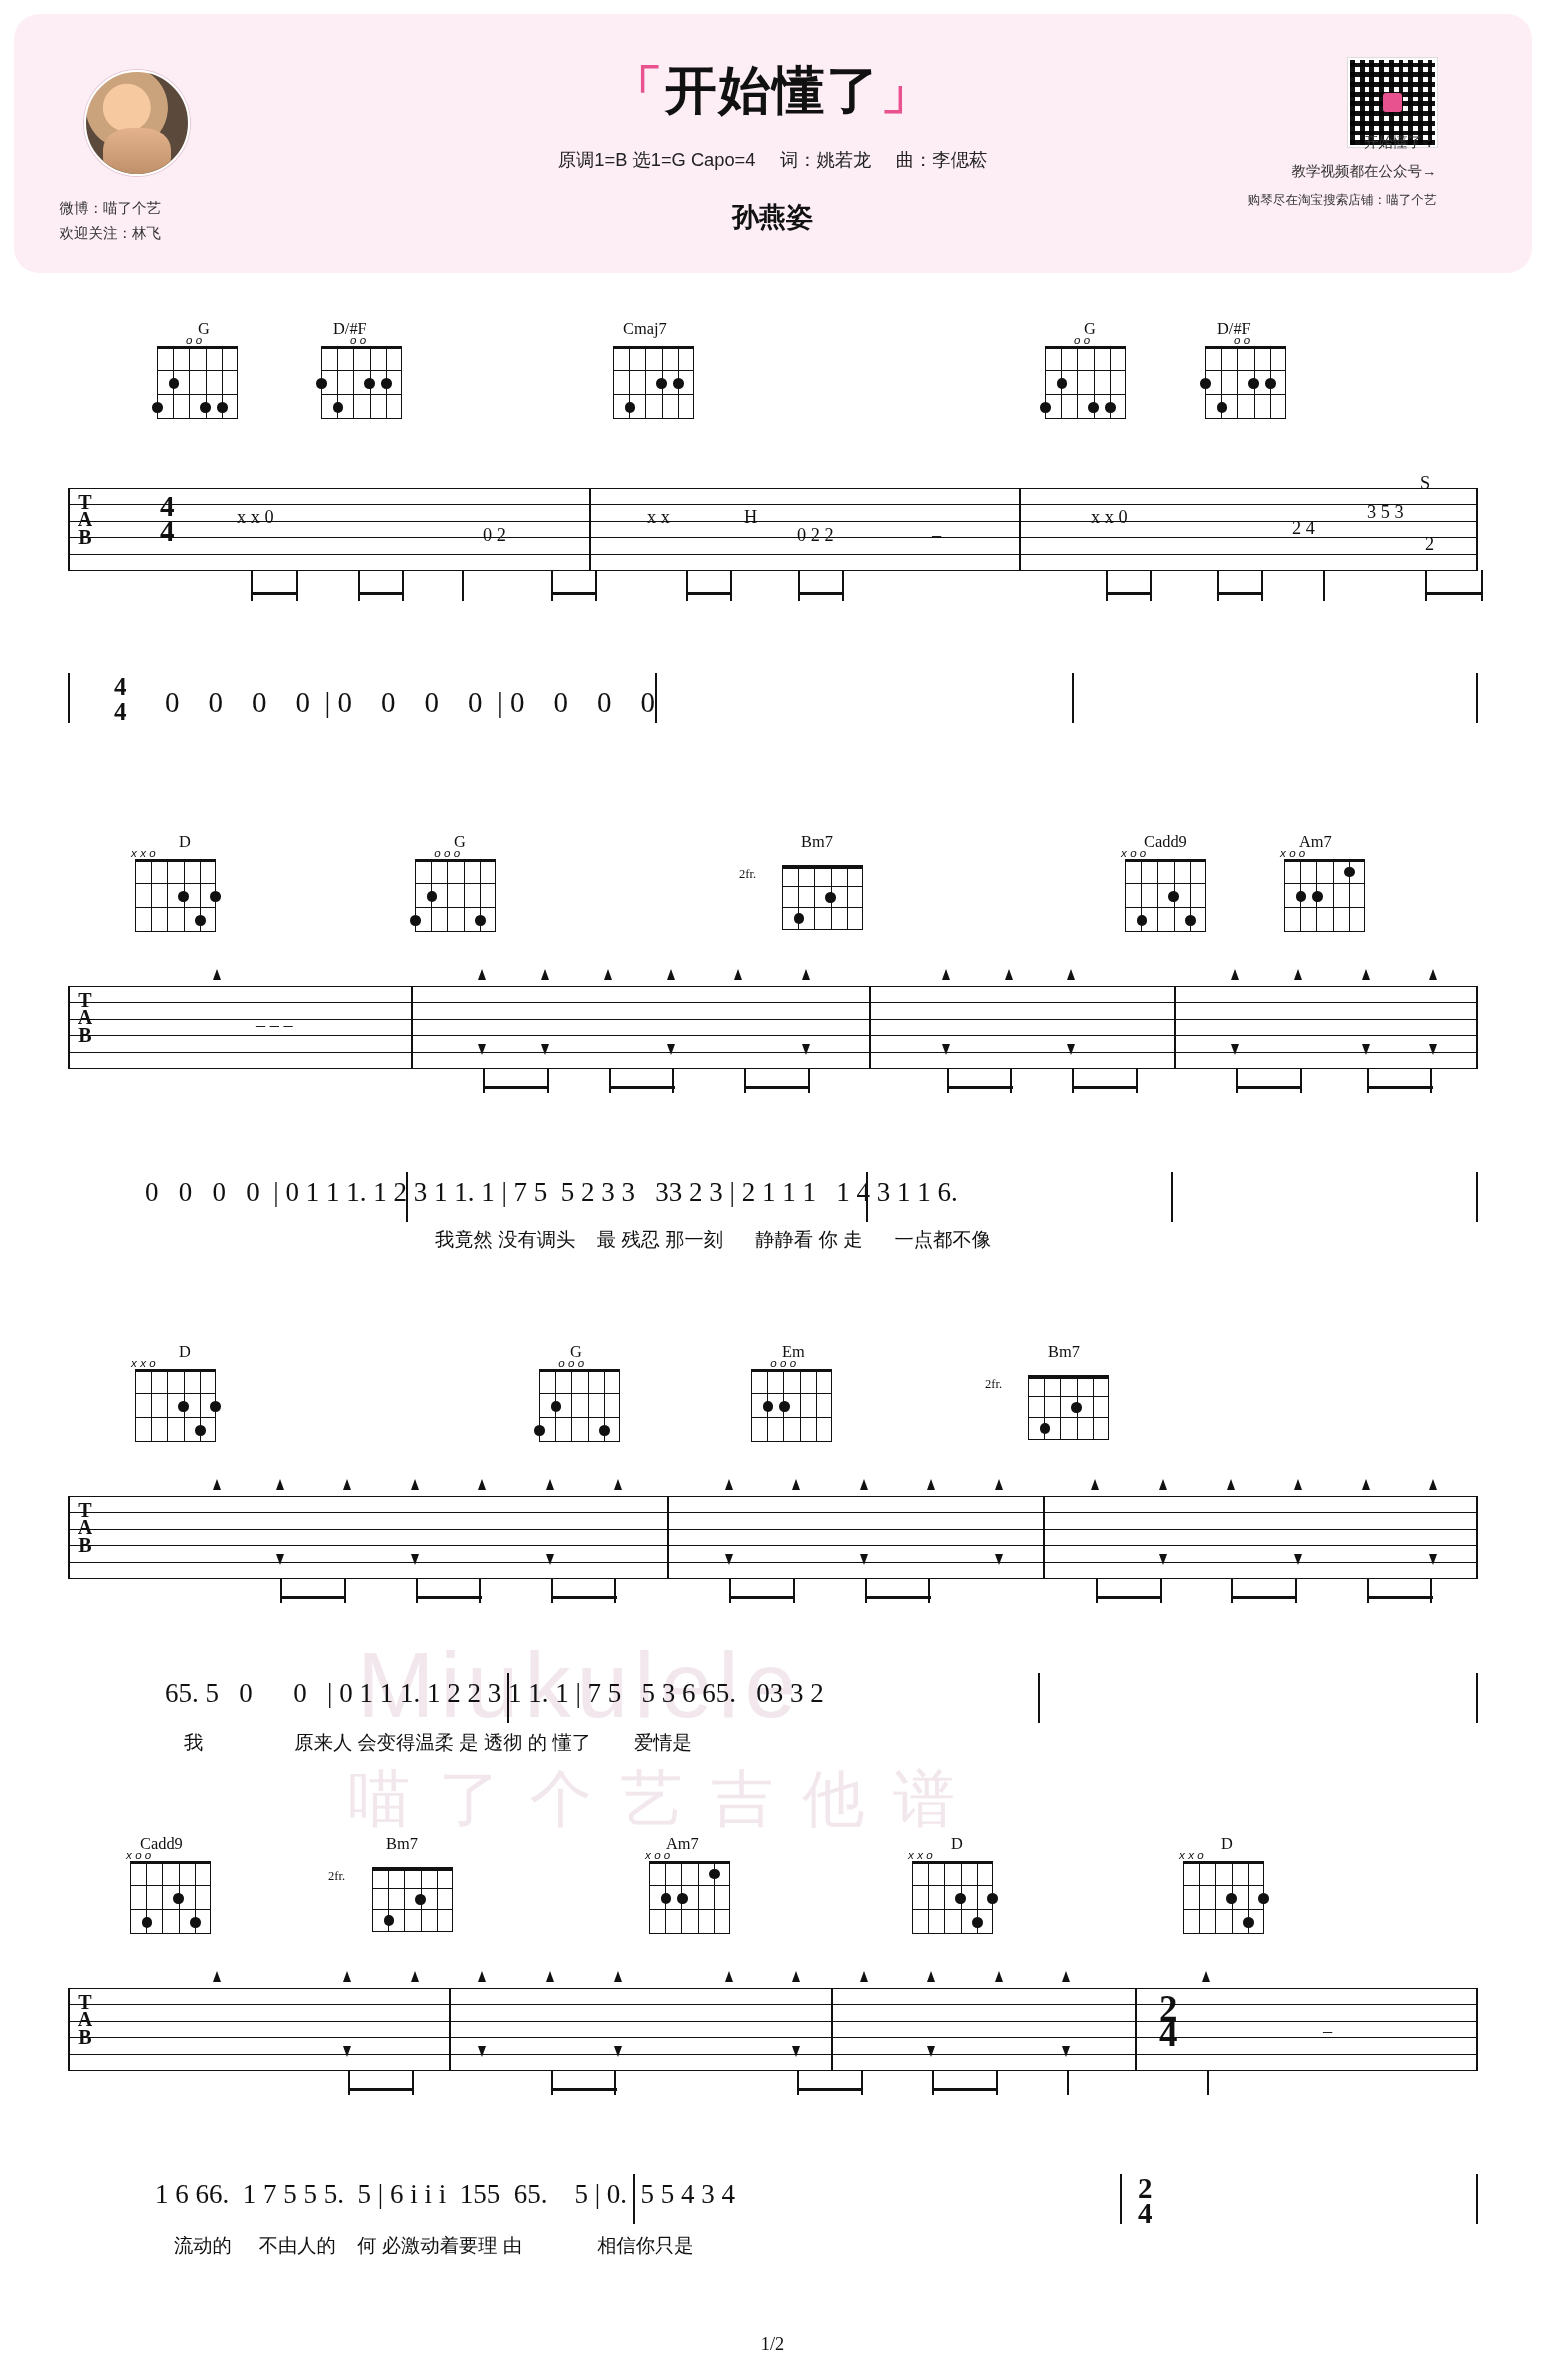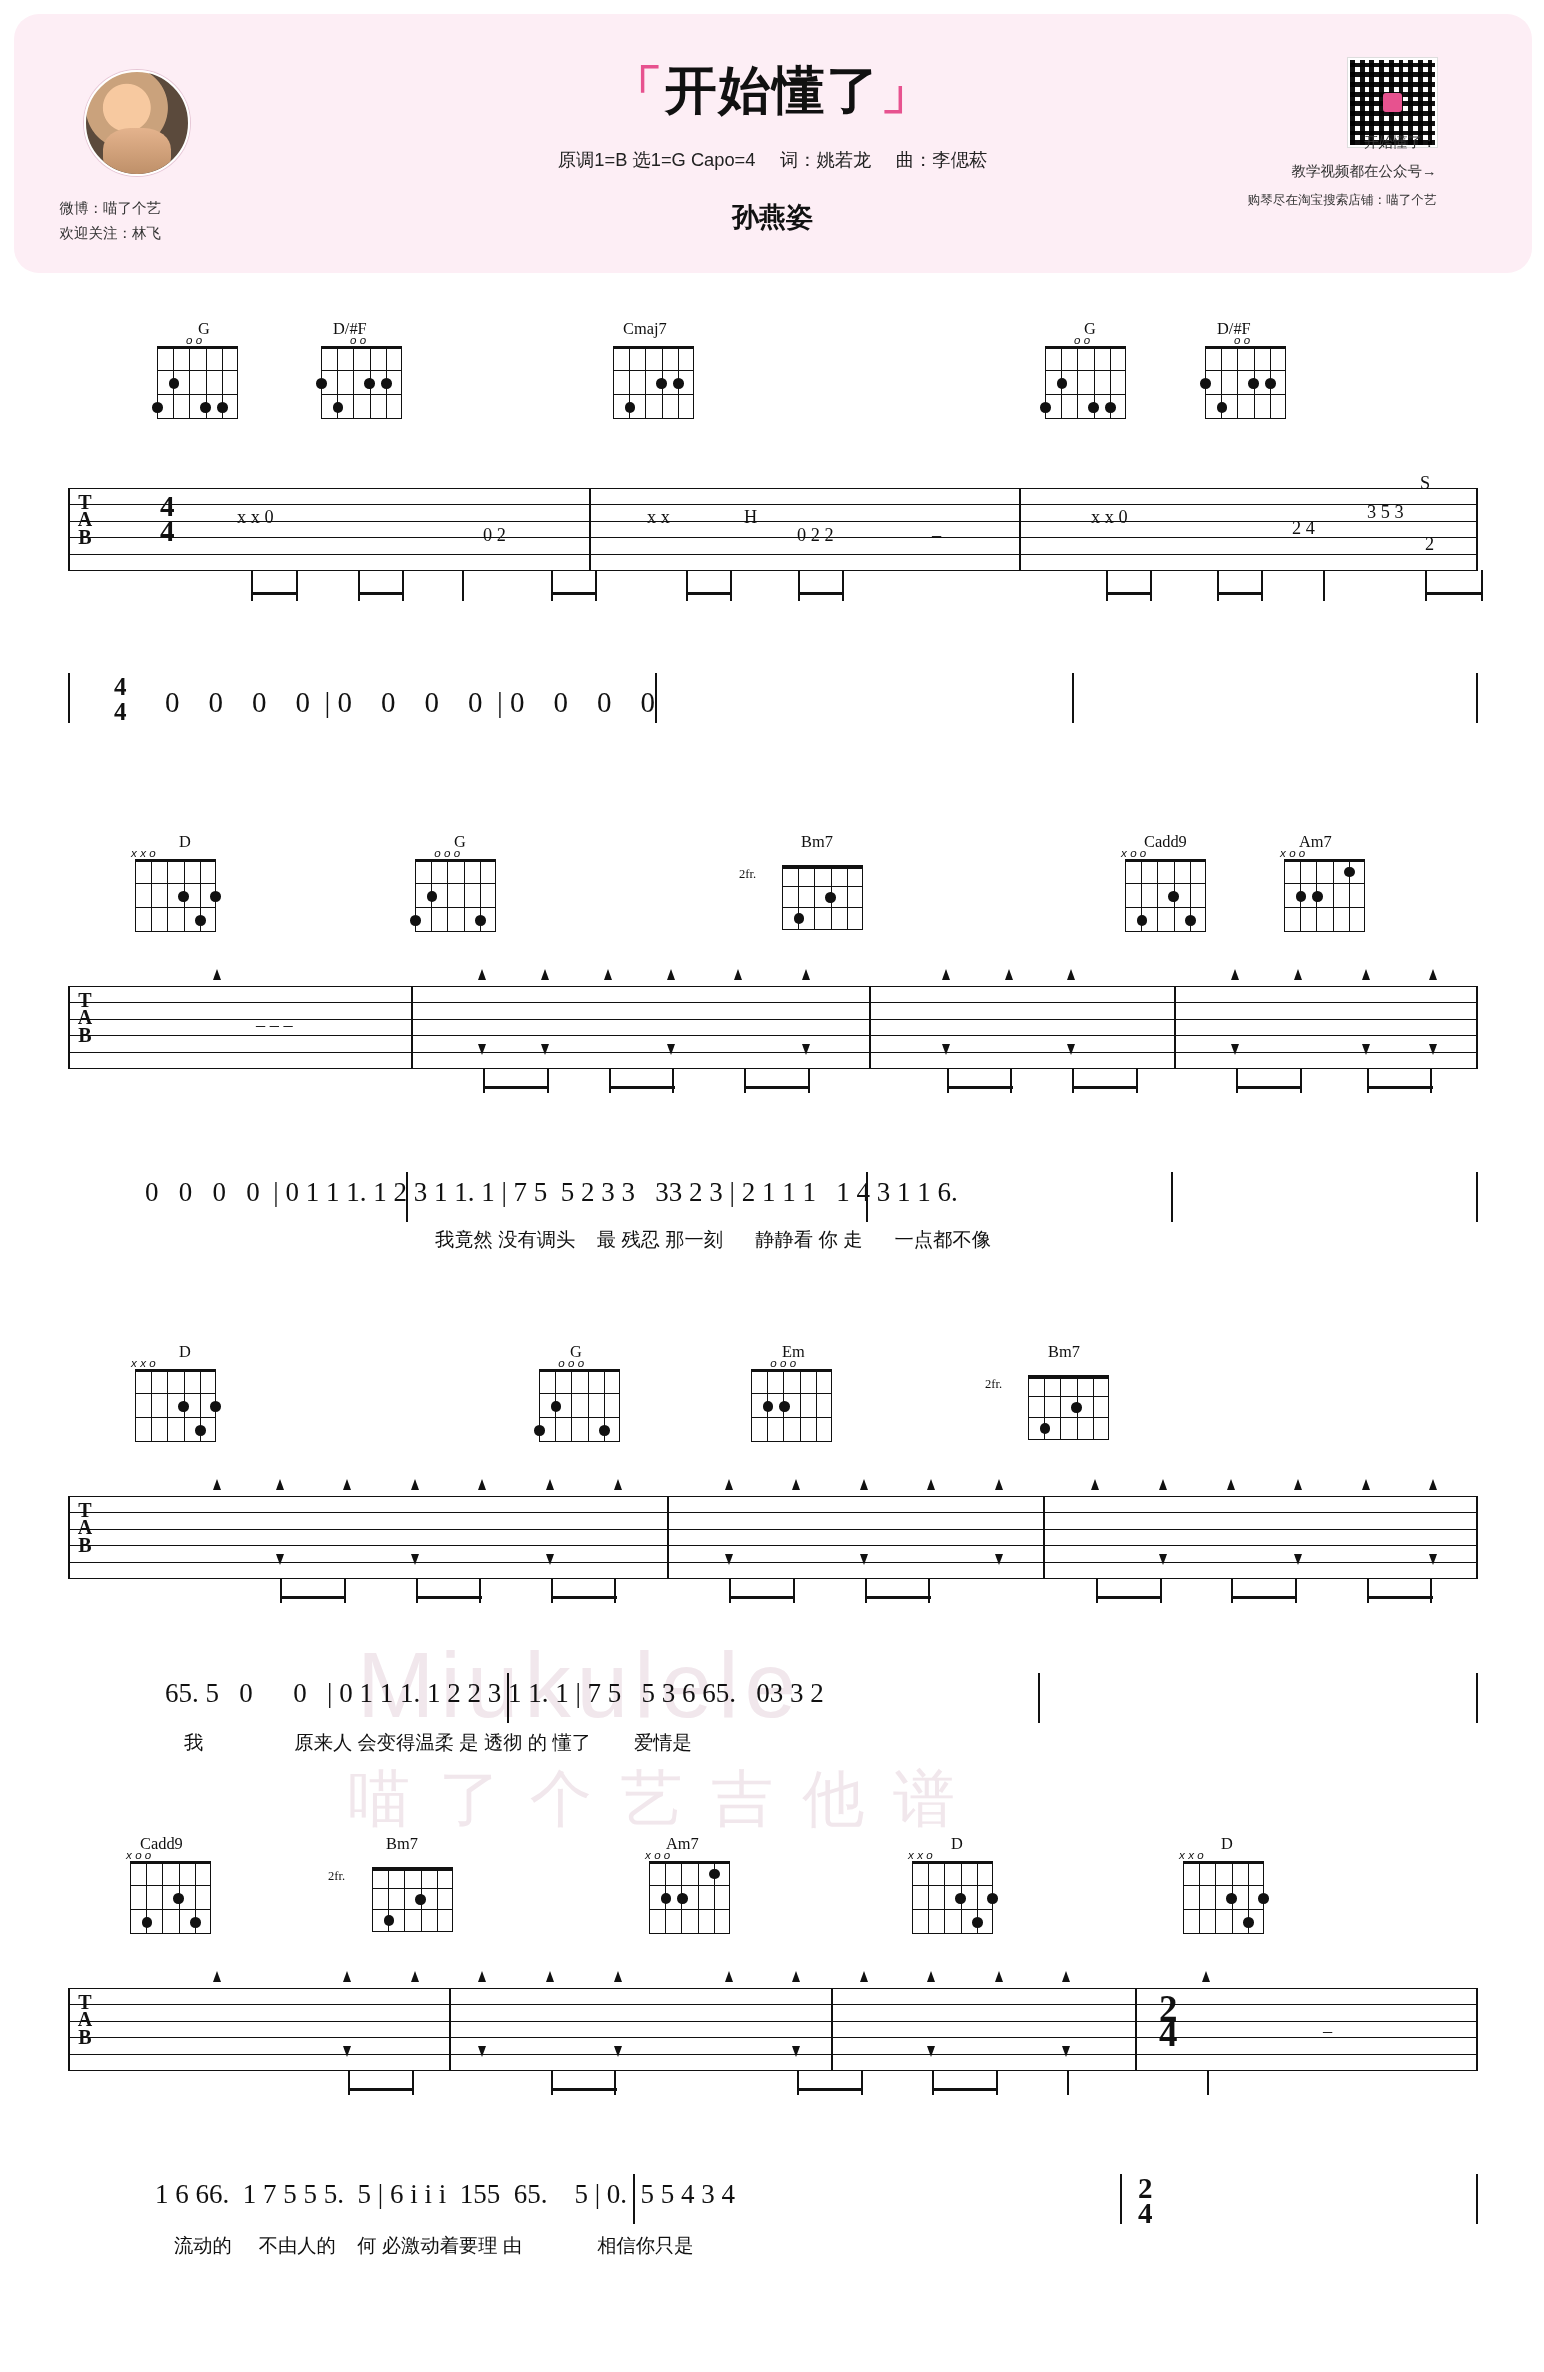--- a/index.html
+++ b/index.html
@@ -693,14 +693,15 @@
     <div class="sysbox" style="left:68px;top:357px;width:1410px;height:87px;">
       <div class="barline" style="left:565px;top:-17.4px;height:50px;"></div>
       <div class="barline" style="left:1052px;top:-17.4px;height:50px;"></div>
       <div class="barline" style="left:1408px;top:-17.4px;height:50px;"></div>
       <div class="tsig" style="left:1070px;top:-15.4px;font-size:29px;">2<br>4</div>
       <div class="mel" style="left:87px;top:-11.6px;font-size:27px;">1 6 66.  1 7 5 5 5.  5 | 6 i i i  155  65.    5 | 0.  5 5 4 3 4</div>
       <div class="lyr" style="left:106px;top:41px;">流动的     不由人的    何 必激动着要理 由              相信你只是</div>
     </div>
   </div>
 
+  <div class="pagenum">1/2</div>
 </div>
 
 
 </body></html>

